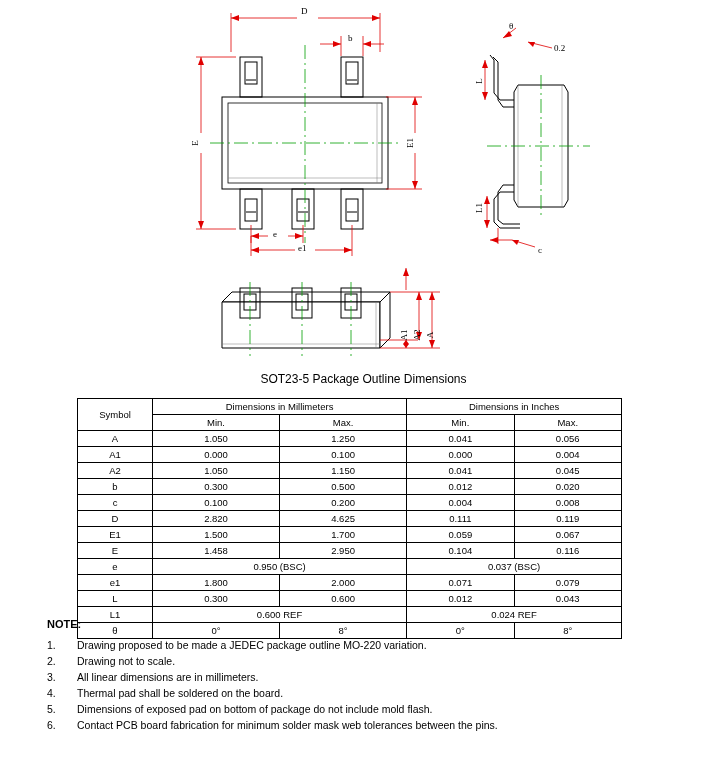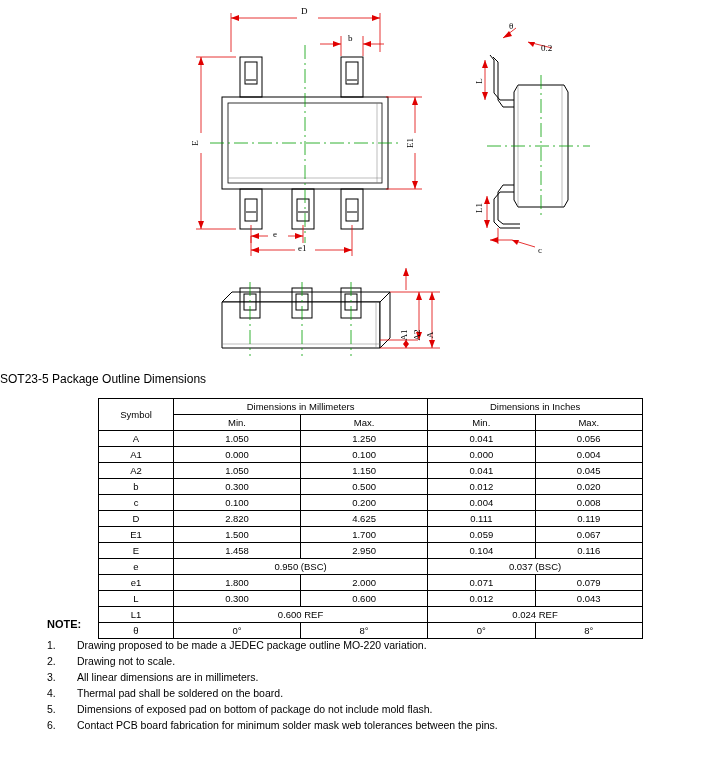--- a/index.html
+++ b/index.html
@@ -40,38 +40,37 @@
   .dim-label.vert {
     transform: rotate(-90deg);
     transform-origin: center center;
   }
 
   .caption {
     position: absolute;
     left: 0;
     top: 372px;
     width: 727px;
-    text-align: left;
+    text-align: center;
     font-size: 12px;
     font-family: "Liberation Sans", sans-serif;
   }
 
   
   .table-wrap {
     position: absolute;
     left: 77px;
     top: 398px;
     width: 573px;
   }
   table.dims {
     border-collapse: collapse;
     width: 545px;
     font-size: 9.5px;
     font-family: "Liberation Sans", sans-serif;
-    margin-left: 21px;
   }
   table.dims th, table.dims td {
     border: 1px solid #000;
     text-align: center;
     padding: 1px 2px;
     height: 13px;
     line-height: 12px;
     font-weight: normal;
   }
   table.dims th.symbol-head {
@@ -288,21 +287,21 @@
     </svg>
 
     <div class="dim-label" style="left:301px; top:6px;">D</div>
     <div class="dim-label" style="left:348px; top:33px;">b</div>
     <div class="dim-label vert" style="left:192px; top:138px;">E</div>
     <div class="dim-label vert" style="left:405px; top:138px;">E1</div>
     <div class="dim-label" style="left:273px; top:229px;">e</div>
     <div class="dim-label" style="left:298px; top:243px;">e1</div>
 
     <div class="dim-label" style="left:509px; top:21px;">θ</div>
-    <div class="dim-label" style="left:541px; top:43px;">0.2</div>
+    <div class="dim-label" style="left:554px; top:43px;">0.2</div>
     <div class="dim-label vert" style="left:476px; top:76px;">L</div>
     <div class="dim-label vert" style="left:474px; top:203px;">L1</div>
     <div class="dim-label" style="left:538px; top:245px;">c</div>
 
     <div class="dim-label vert" style="left:398px; top:330px;">A1</div>
     <div class="dim-label vert" style="left:411px; top:330px;">A2</div>
     <div class="dim-label vert" style="left:427px; top:330px;">A</div>
   </div>
 
   <div class="caption">SOT23-5 Package Outline Dimensions</div>

